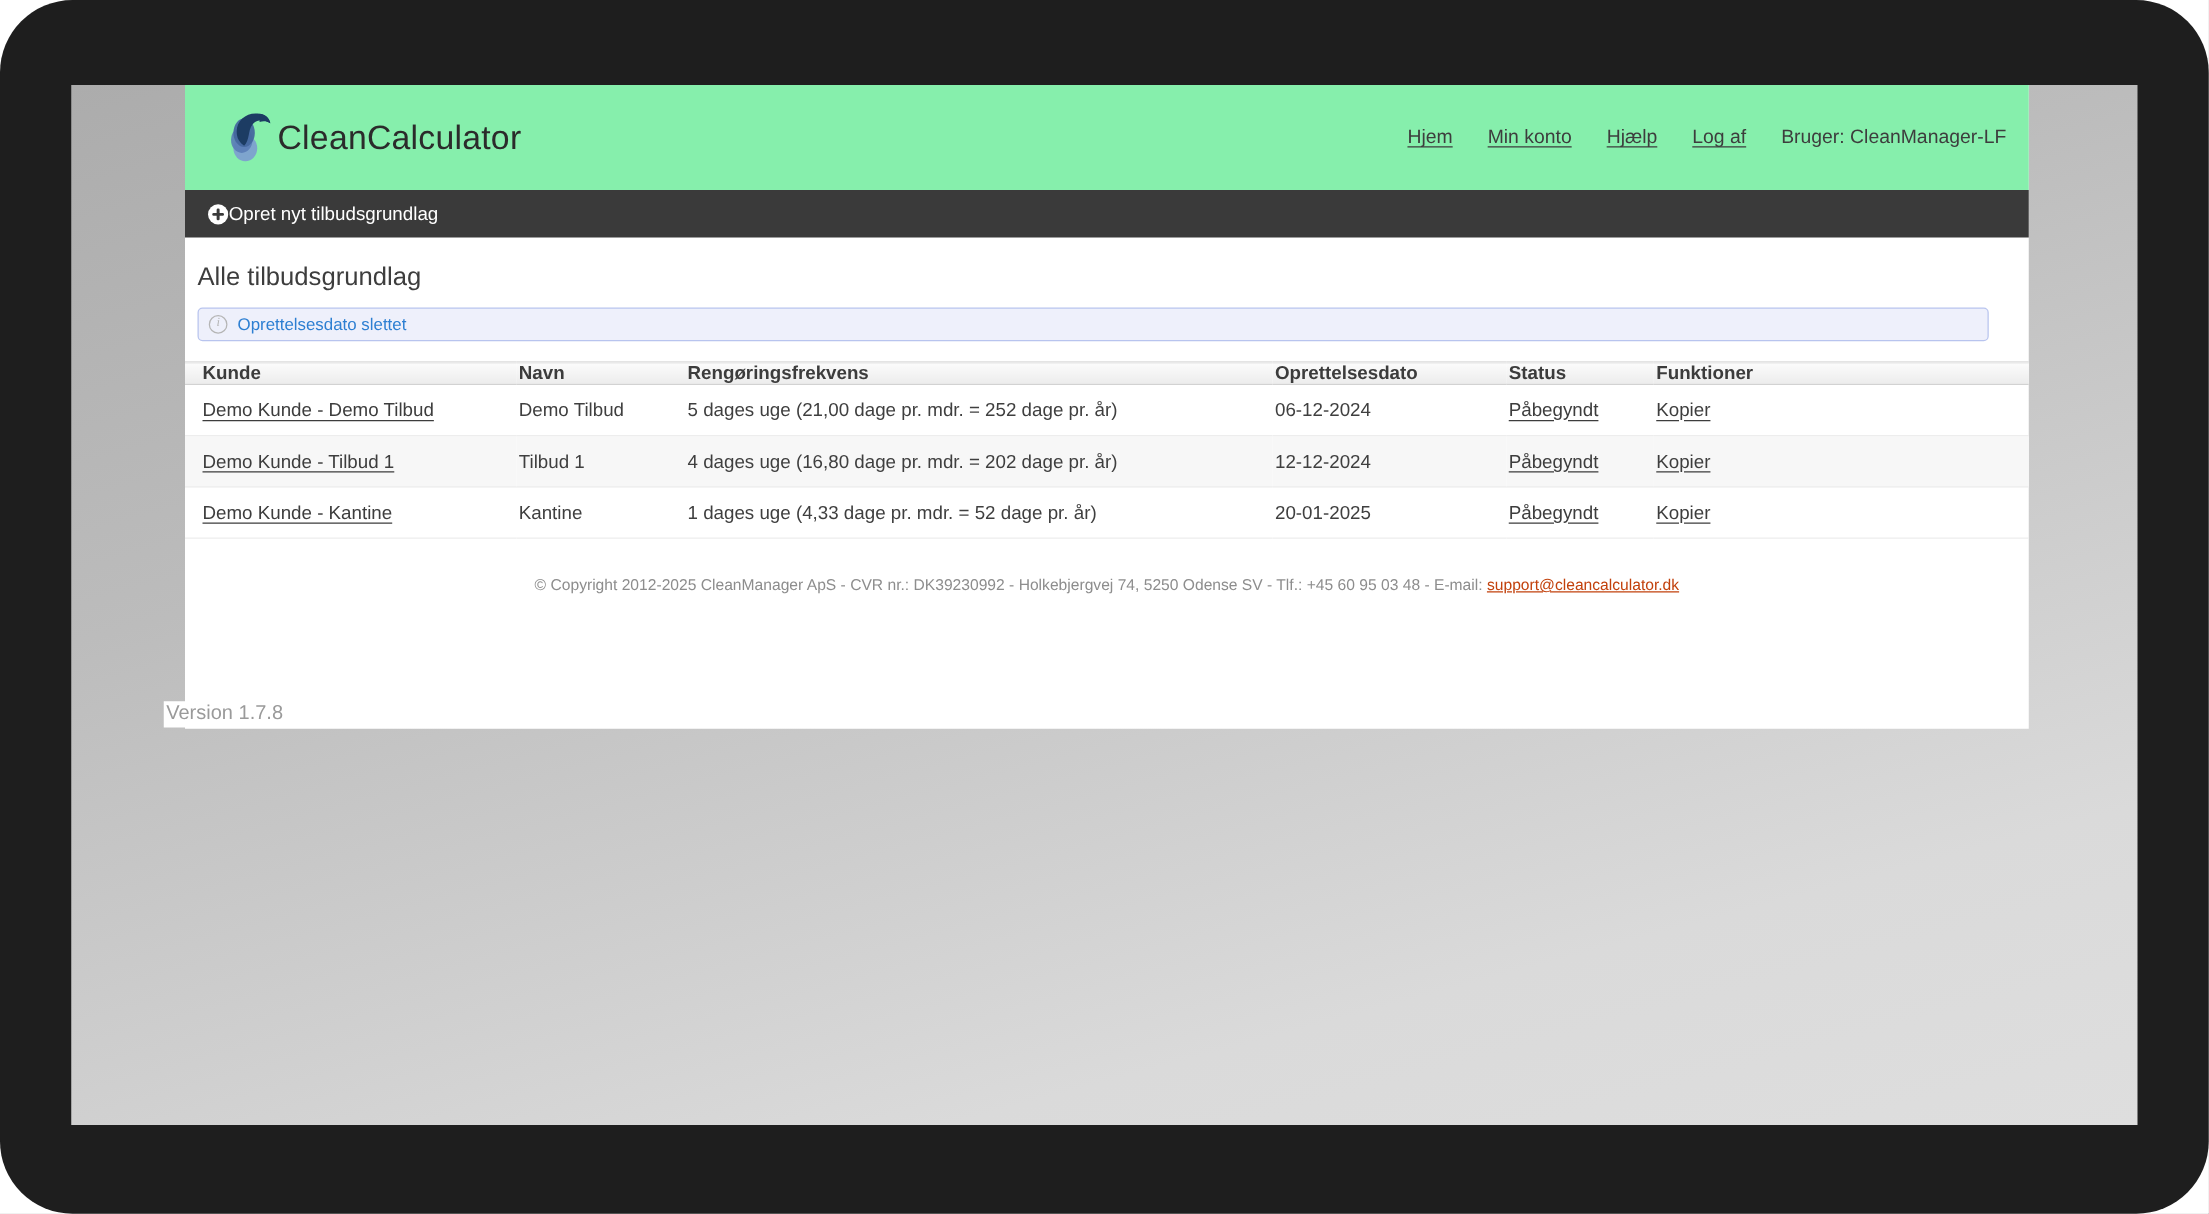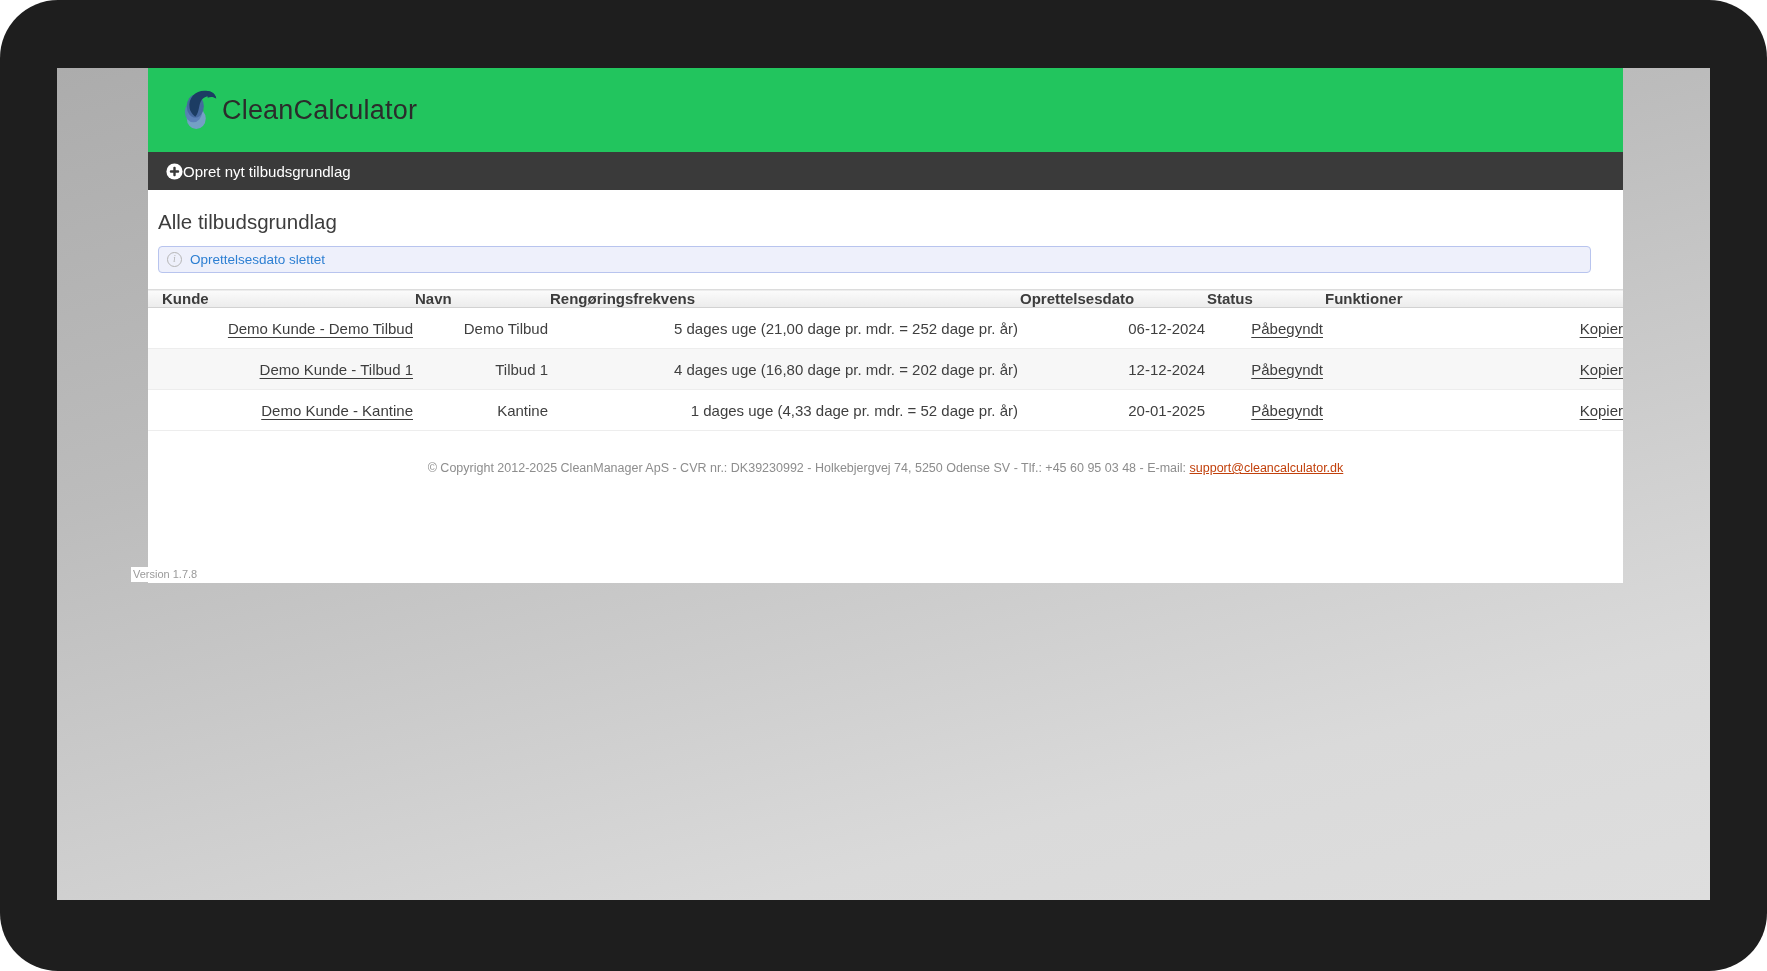--- a/index.html
+++ b/index.html
@@ -8,21 +8,21 @@
 
   .bezel { position: absolute; inset: 0; background: #1e1e1e; border-radius: 58px; }
 
   .screen { position: absolute; left: 57px; top: 68px; width: 1653px; height: 832px;
     background: linear-gradient(165deg, #acacac 0%, #bcbcbc 35%, #dadada 80%, #dedede 100%); }
 
   .page { position: absolute; left: 91px; top: 0; width: 1475px; height: 515px;
     background: #ffffff; color: #3d3d3d; }
 
   
-  .page-header { position: relative; height: 84px; background: #22c55e; }
+  .page-header { position: relative; height: 84px; background: #86efac; }
   .logo { position: absolute; left: 34px; top: 50%; transform: translateY(-50%);
     display: flex; align-items: center; gap: 2px; cursor: pointer; }
   .logo svg { width: 38px; height: 46px; }
   .logo-text { font-size: 27px; font-weight: 400; color: #2b2b2b; letter-spacing: 0.2px; }
   .top-nav { position: absolute; right: 18px; top: 50%; transform: translateY(-50%);
     display: flex; align-items: center; gap: 28px; font-size: 15.5px; }
   .top-nav a { color: #3d3d3d; text-decoration: underline; text-underline-offset: 3px; cursor: pointer; }
   .user-label { color: #3d3d3d; text-decoration: none; }
 
   
@@ -41,55 +41,62 @@
     color: #b5b5b5; font-size: 10px; line-height: 12px; text-align: center; font-style: italic;
     font-family: "Liberation Serif", serif; flex: 0 0 auto; }
   .alert-text { color: #2d7fd2; font-size: 13.5px; }
 
   
   table { width: calc(100% + 20px); margin: 16px -10px 0 -10px; border-collapse: collapse; font-size: 15px; }
   thead tr { height: 17px; background: linear-gradient(#fbfbfb, #ececec);
     border-top: 1px solid #dcdcdc; border-bottom: 1px solid #d2d2d2; margin-top: 16px; }
   th { text-align: left; font-weight: 700; color: #3c3c3c; padding-left: 2px; }
   th:first-child, td:first-child { padding-left: 14px; }
-  tbody tr { height: 41px; border-bottom: 1px solid #ededed; text-align: right; }
+  tbody tr { height: 41px; border-bottom: 1px solid #ededed; }
   tbody tr:nth-child(even) { background: #f7f7f7; }
   td { color: #3f3f3f; padding-left: 2px; }
   td a { color: #3d3d3d; text-decoration: underline; text-underline-offset: 3px; cursor: pointer; }
 
   .col-kunde { width: 265px; }
   .col-navn { width: 135px; }
   .col-frekvens { width: 470px; }
   .col-dato { width: 187px; }
   .col-status { width: 118px; }
 
   
   .page-footer { margin-top: 30px; text-align: center; font-size: 12.5px; color: #8d8d8d; }
   .page-footer a { color: #c2410c; text-decoration: underline; cursor: pointer; }
 
-  .version { position: absolute; left: -17px; bottom: 1px; font-size: 11px; color: #9a9a9a;
+  .version { position: absolute; left: -17px; bottom: 1px; font-size: 16px; color: #9a9a9a;
     background: #ffffff; padding: 1px 4px 2px 2px; }
 </style>
 </head>
 <body>
 
 <div class="bezel">
   <div class="screen">
     <div class="page">
 
       <div class="page-header">
         <div class="logo">
           <svg viewBox="0 0 40 48">
             <ellipse cx="15" cy="33" rx="10" ry="11" fill="#7d9bd0" opacity="0.9"></ellipse>
             <ellipse cx="12" cy="26" rx="9" ry="11" fill="#5a7cb6" opacity="0.9"></ellipse>
             <ellipse cx="14" cy="20" rx="9" ry="12" fill="#44679e" opacity="0.95"></ellipse>
             <path d="M 8 22 C 6 10 16 2 27 4 C 33 5 36 9 36 12 C 30 8 24 9 21 13 C 17 18 19 26 14 31 C 10 28 8.5 25 8 22 Z" fill="#1c3c63"></path>
             <path d="M 27 4 C 31 4 35 7 36 12 C 33 10 30 10 27 11 Z" fill="#1c3c63"></path>
           </svg>
           <span class="logo-text">CleanCalculator</span>
+        </div>
+        <div class="top-nav">
+          <a>Hjem</a>
+          <a>Min konto</a>
+          <a>Hjælp</a>
+          <a>Log af</a>
+          <span class="user-label">Bruger: CleanManager-LF</span>
         </div>
       </div>
 
       <div class="action-bar">
         <svg viewBox="0 0 20 20">
           <circle cx="10" cy="10" r="9.5" fill="#ffffff"></circle>
           <rect x="4.5" y="8.6" width="11" height="2.8" rx="1.2" fill="#3a3a3a"></rect>
           <rect x="8.6" y="4.5" width="2.8" height="11" rx="1.2" fill="#3a3a3a"></rect>
         </svg>
         <span class="action-bar-label">Opret nyt tilbudsgrundlag</span>

